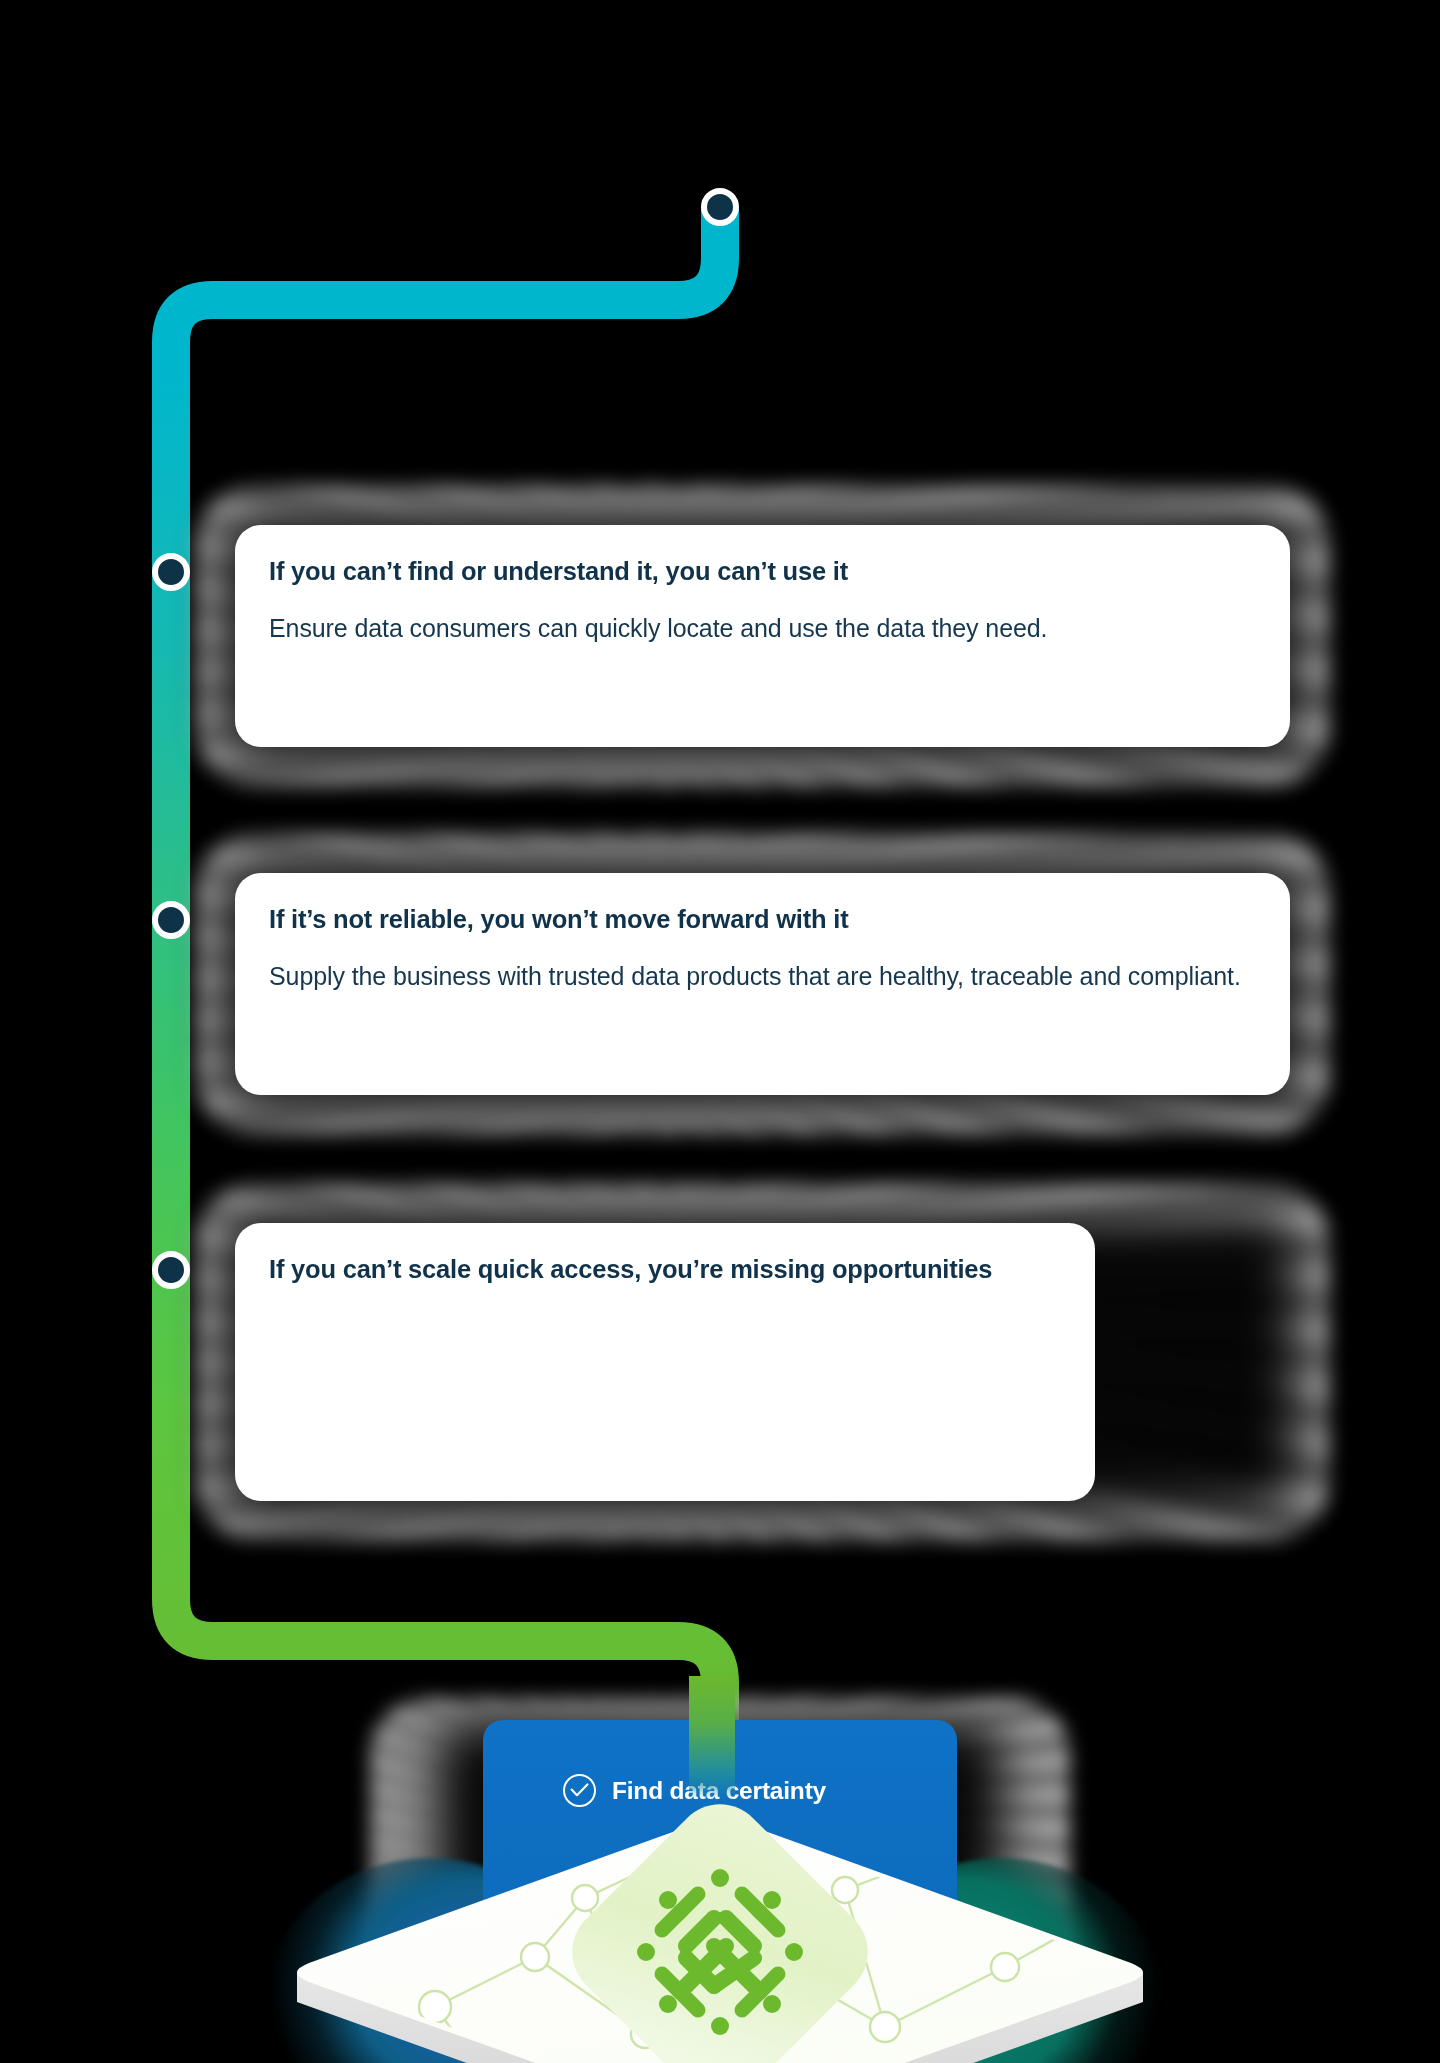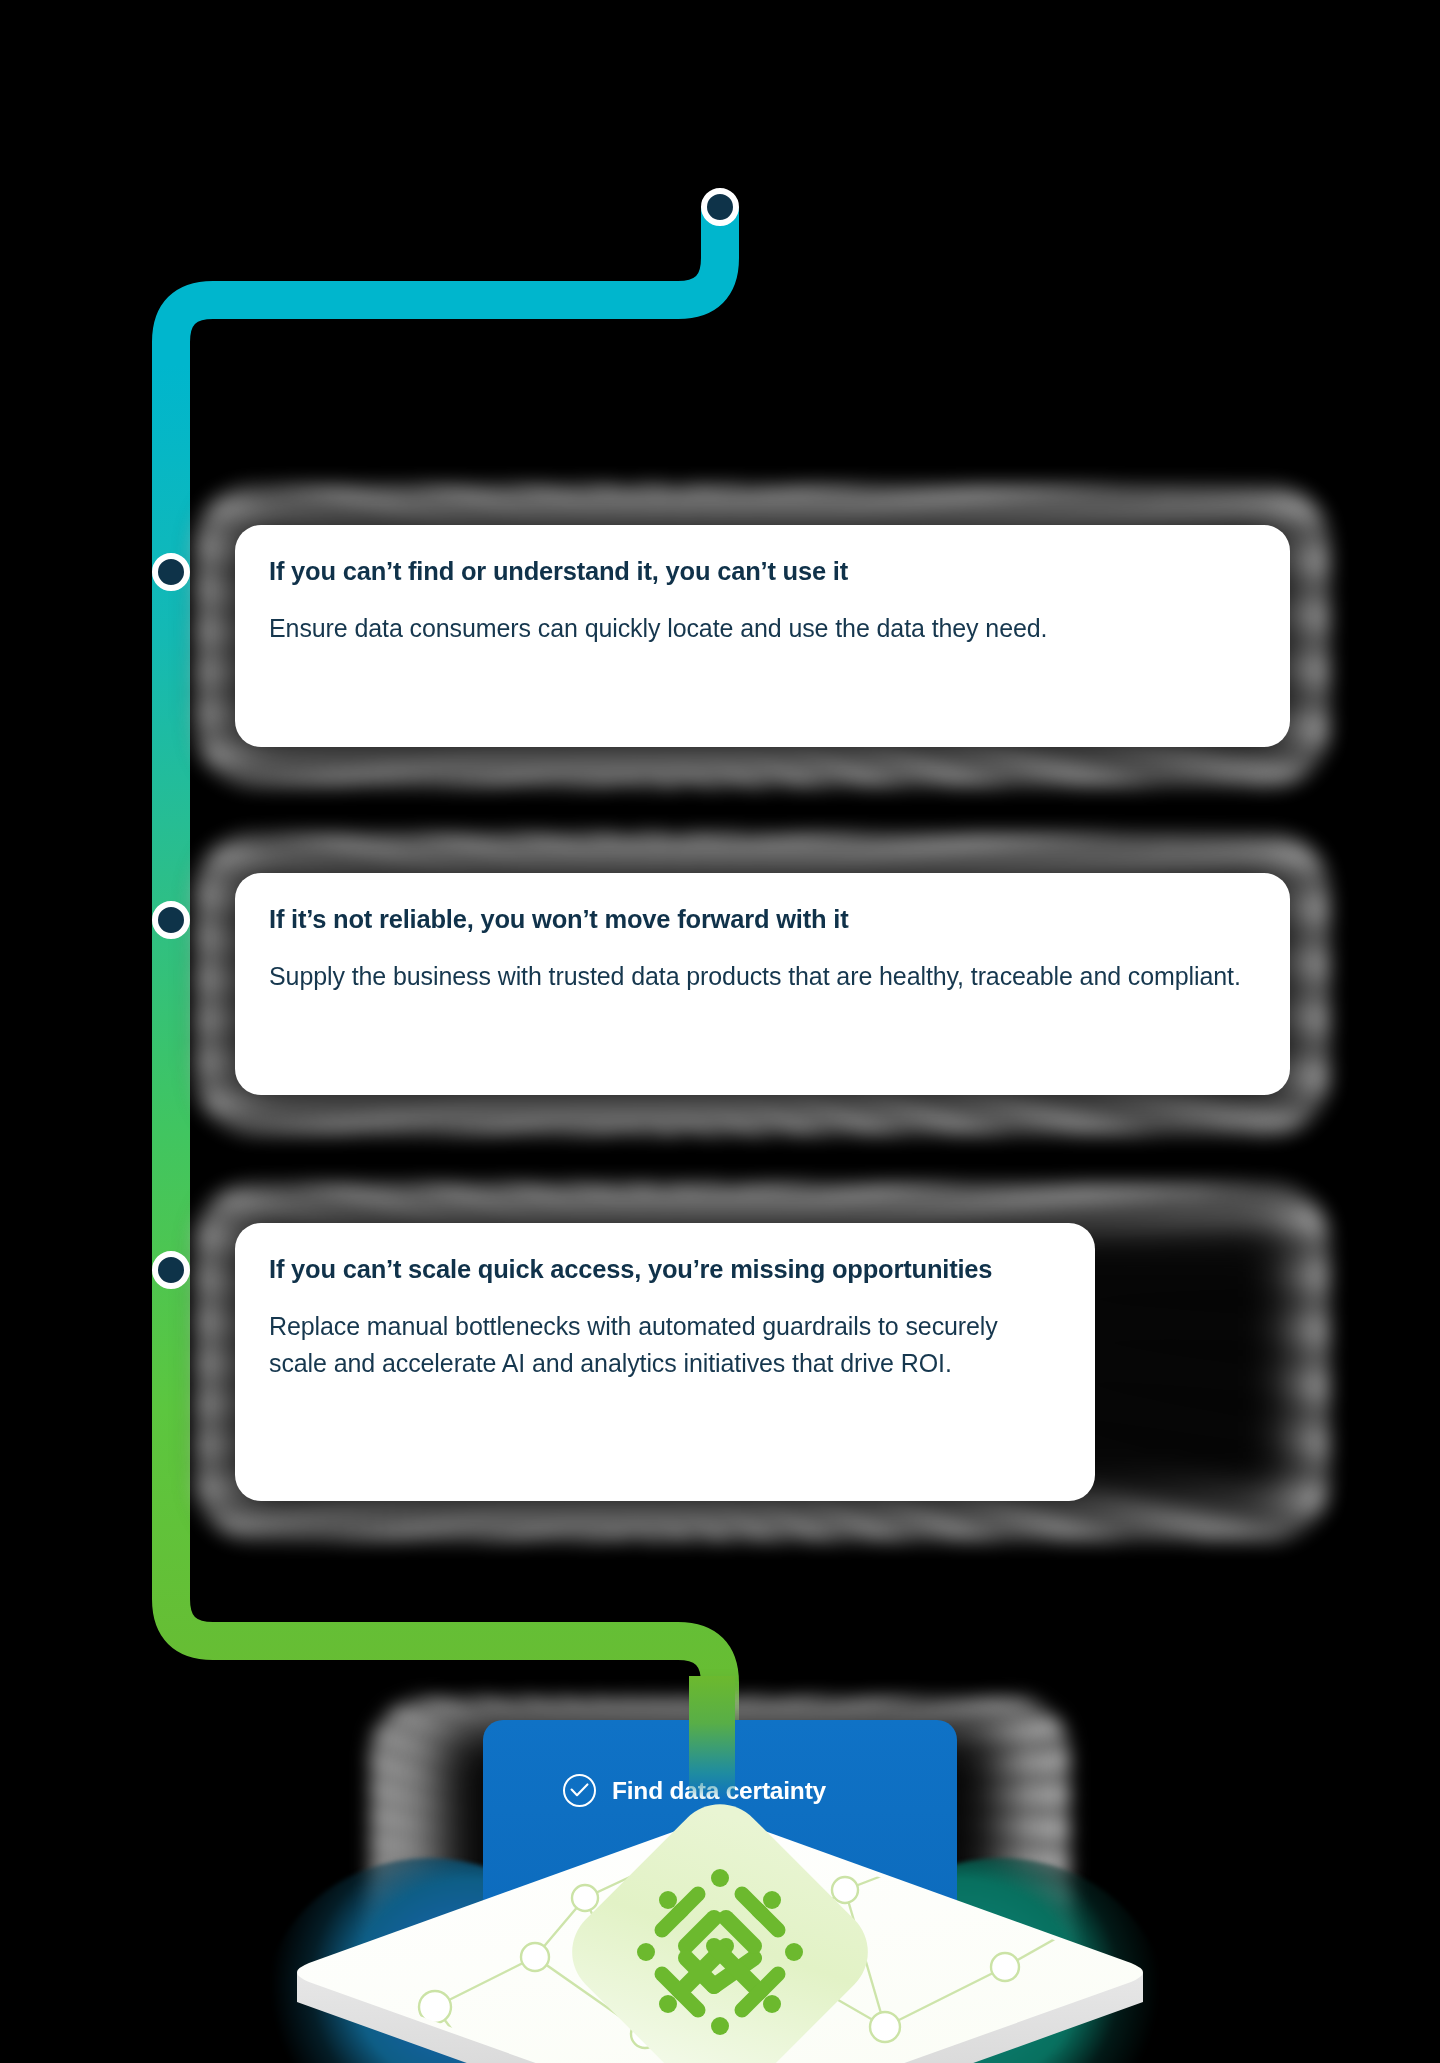--- a/index.html
+++ b/index.html
@@ -241,21 +241,20 @@
     <div class="card-body">Ensure data consumers can quickly locate and use the data they need.</div>
   </div>
 
   <div class="card c2">
     <div class="card-title">If it’s not reliable, you won’t move forward with it</div>
     <div class="card-body">Supply the business with trusted data products that are healthy, traceable and compliant.</div>
   </div>
 
   <div class="card c3">
     <div class="card-title">If you can’t scale quick access, you’re missing opportunities</div>
-    <div class="card-body">Replace manual bottlenecks with automated guardrails to securely scale and accelerate AI and analytics initiatives that drive ROI.</div>
   </div>
 
   <div class="bottom-wrap">
 
     <div class="bottom-glow">
       <div class="grain"></div>
       <div class="glow-mask"></div>
     </div>
     <div class="bottom-inner-shadow"></div>
 

